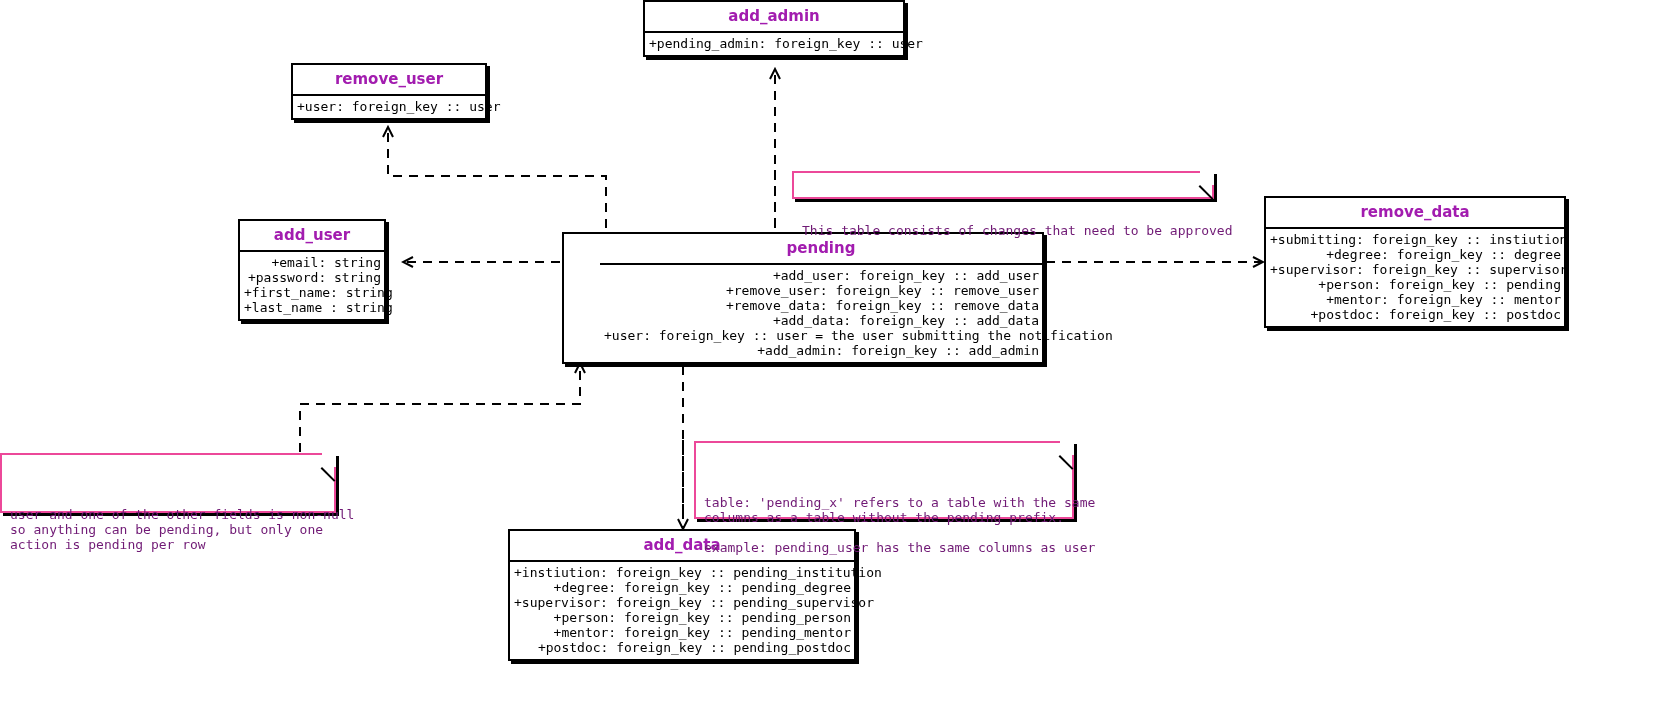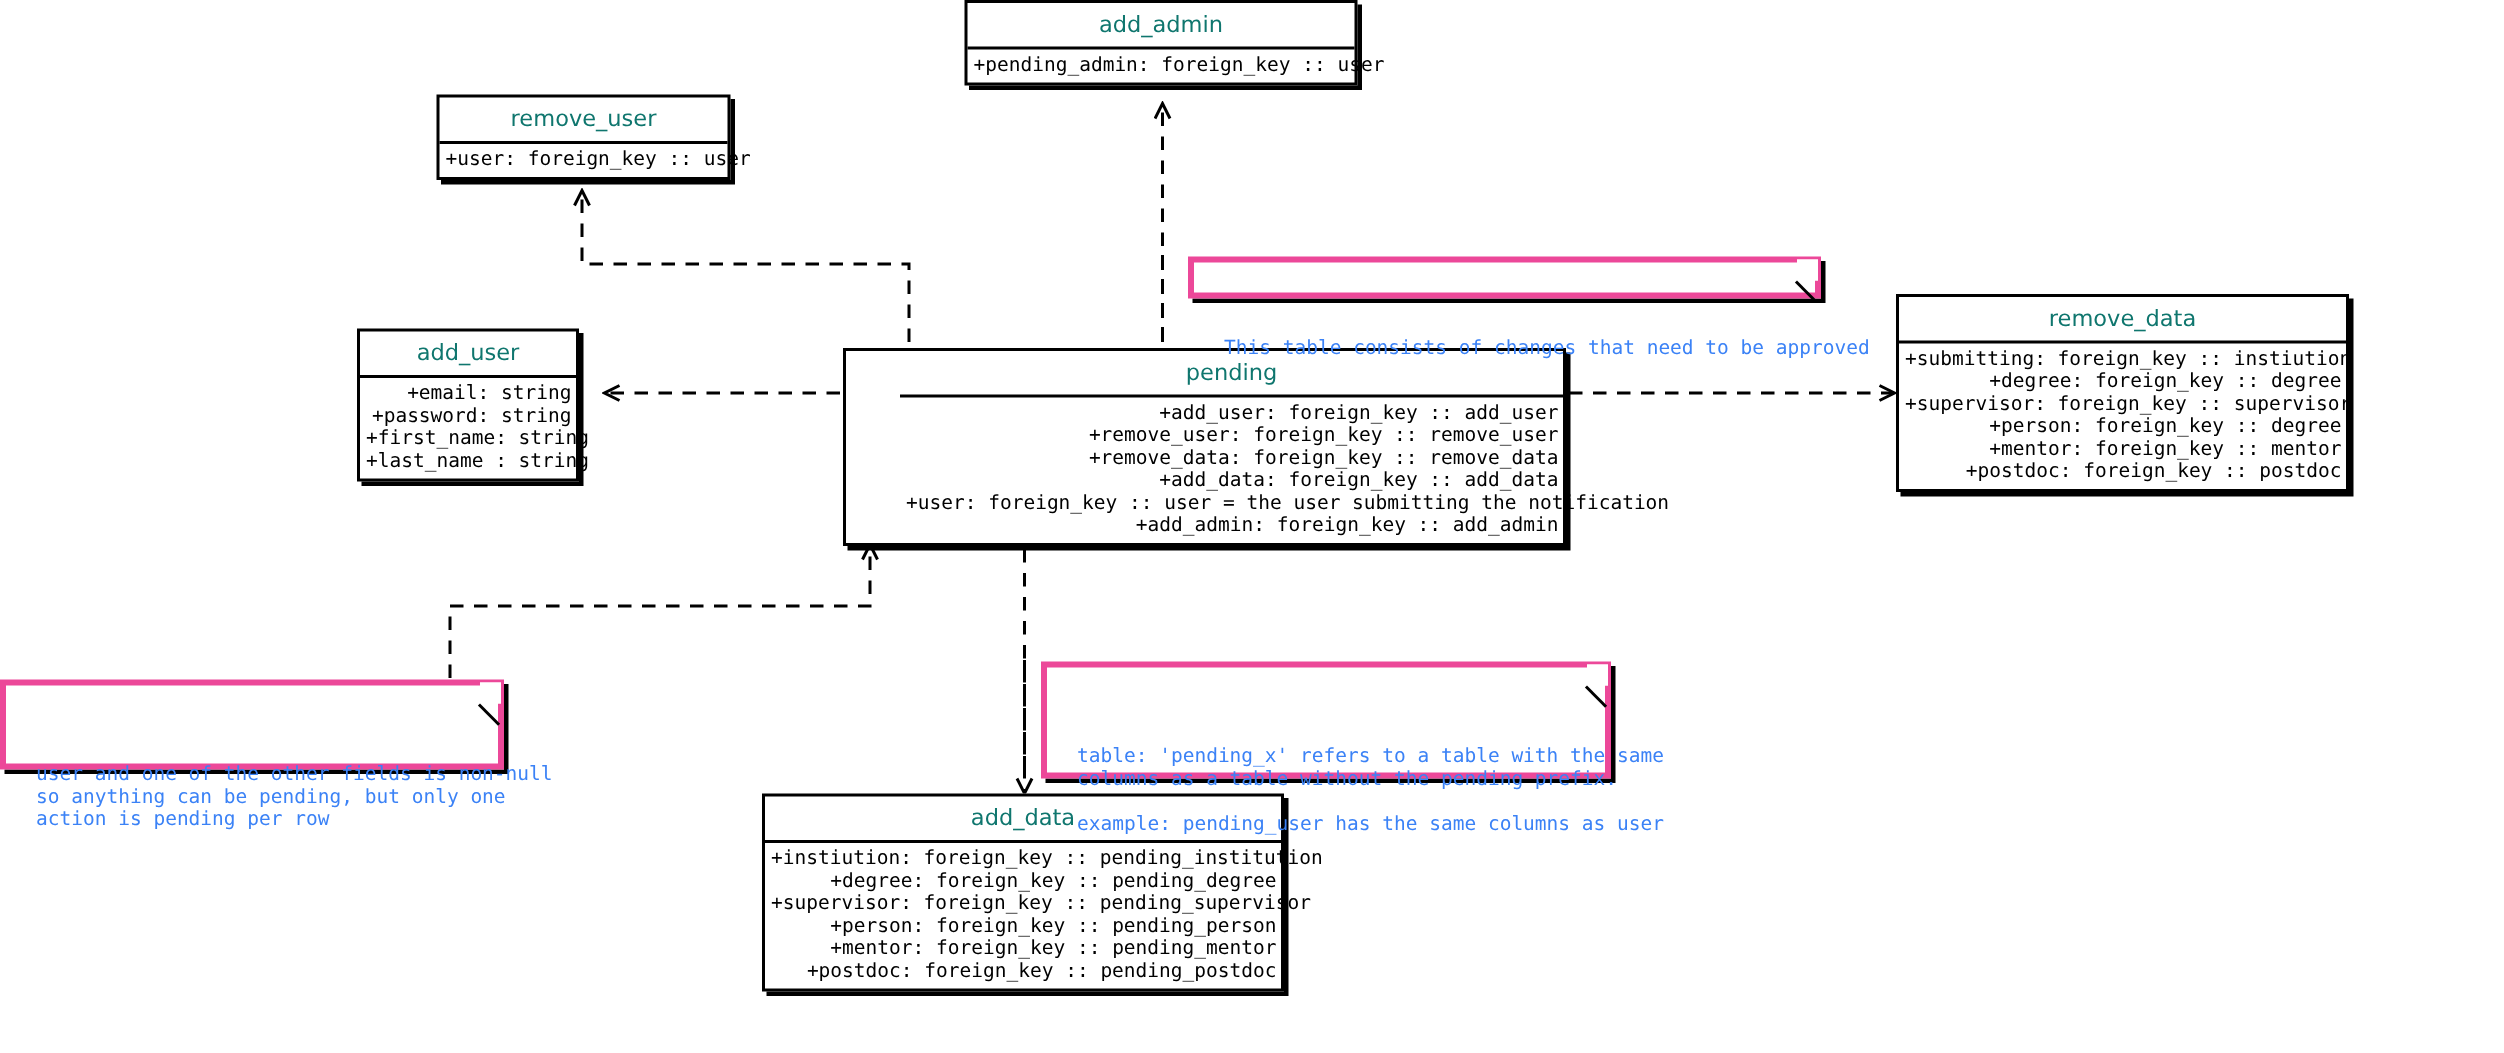--- a/index.html
+++ b/index.html
@@ -25,51 +25,51 @@
   }
   .uml-class {
     position: absolute;
     box-sizing: border-box;
     border: 2px solid #000000;
     background: #ffffff;
     box-shadow: 3px 3px 0 0 #000000;
   }
   .uml-title {
     font-family: "DejaVu Sans", "Liberation Sans", sans-serif;
-    font-weight: normal;
+    font-weight: bold;
     font-size: 15px;
     text-align: center;
     padding: 5px 8px 6px 8px;
     border-bottom: 2px solid #000000;
-    color: #0f766e;
+    color: #a21caf;
     white-space: nowrap;
   }
   .uml-attrs {
     padding: 3px 0 4px 0;
   }
   .uml-attr {
     font-family: "DejaVu Sans Mono", "Liberation Mono", monospace;
     font-size: 13px;
     line-height: 15px;
     white-space: pre;
     padding: 0 3px 0 4px;
     color: #000000;
     text-align: right;
   }
   .uml-note {
     position: absolute;
     box-sizing: border-box;
-    border: 4px solid #ec4899;
+    border: 2px solid #ec4899;
     background: #ffffff;
     box-shadow: 3px 3px 0 0 #000000;
     font-family: "DejaVu Sans Mono", "Liberation Mono", monospace;
     font-size: 13px;
     line-height: 15px;
-    color: #3b82f6;
-    padding: 7px 8px 7px 20px;
+    color: #701a75;
+    padding: 7px 8px 7px 8px;
     white-space: pre;
   }
   .note-fold {
     position: absolute;
     top: -2px;
     right: -2px;
     width: 0;
     height: 0;
     border-left: 14px solid #ffffff;
     border-top: 14px solid #ffffff;
@@ -169,21 +169,21 @@
       <div class="uml-attr">+add_admin: foreign_key :: add_admin</div>
     </div>
   </div>
 
   <div class="uml-class" style="left:1264px; top:196px; width:302px;">
     <div class="uml-title">remove_data</div>
     <div class="uml-attrs">
       <div class="uml-attr">+submitting: foreign_key :: instiution</div>
       <div class="uml-attr">+degree: foreign_key :: degree</div>
       <div class="uml-attr">+supervisor: foreign_key :: supervisor</div>
-      <div class="uml-attr">+person: foreign_key :: degree</div>
+      <div class="uml-attr">+person: foreign_key :: pending</div>
       <div class="uml-attr">+mentor: foreign_key :: mentor</div>
       <div class="uml-attr">+postdoc: foreign_key :: postdoc</div>
     </div>
   </div>
 
   <div class="uml-class" style="left:508px; top:529px; width:348px;">
     <div class="uml-title">add_data</div>
     <div class="uml-attrs">
       <div class="uml-attr">+instiution: foreign_key :: pending_institution</div>
       <div class="uml-attr">+degree: foreign_key :: pending_degree</div>

